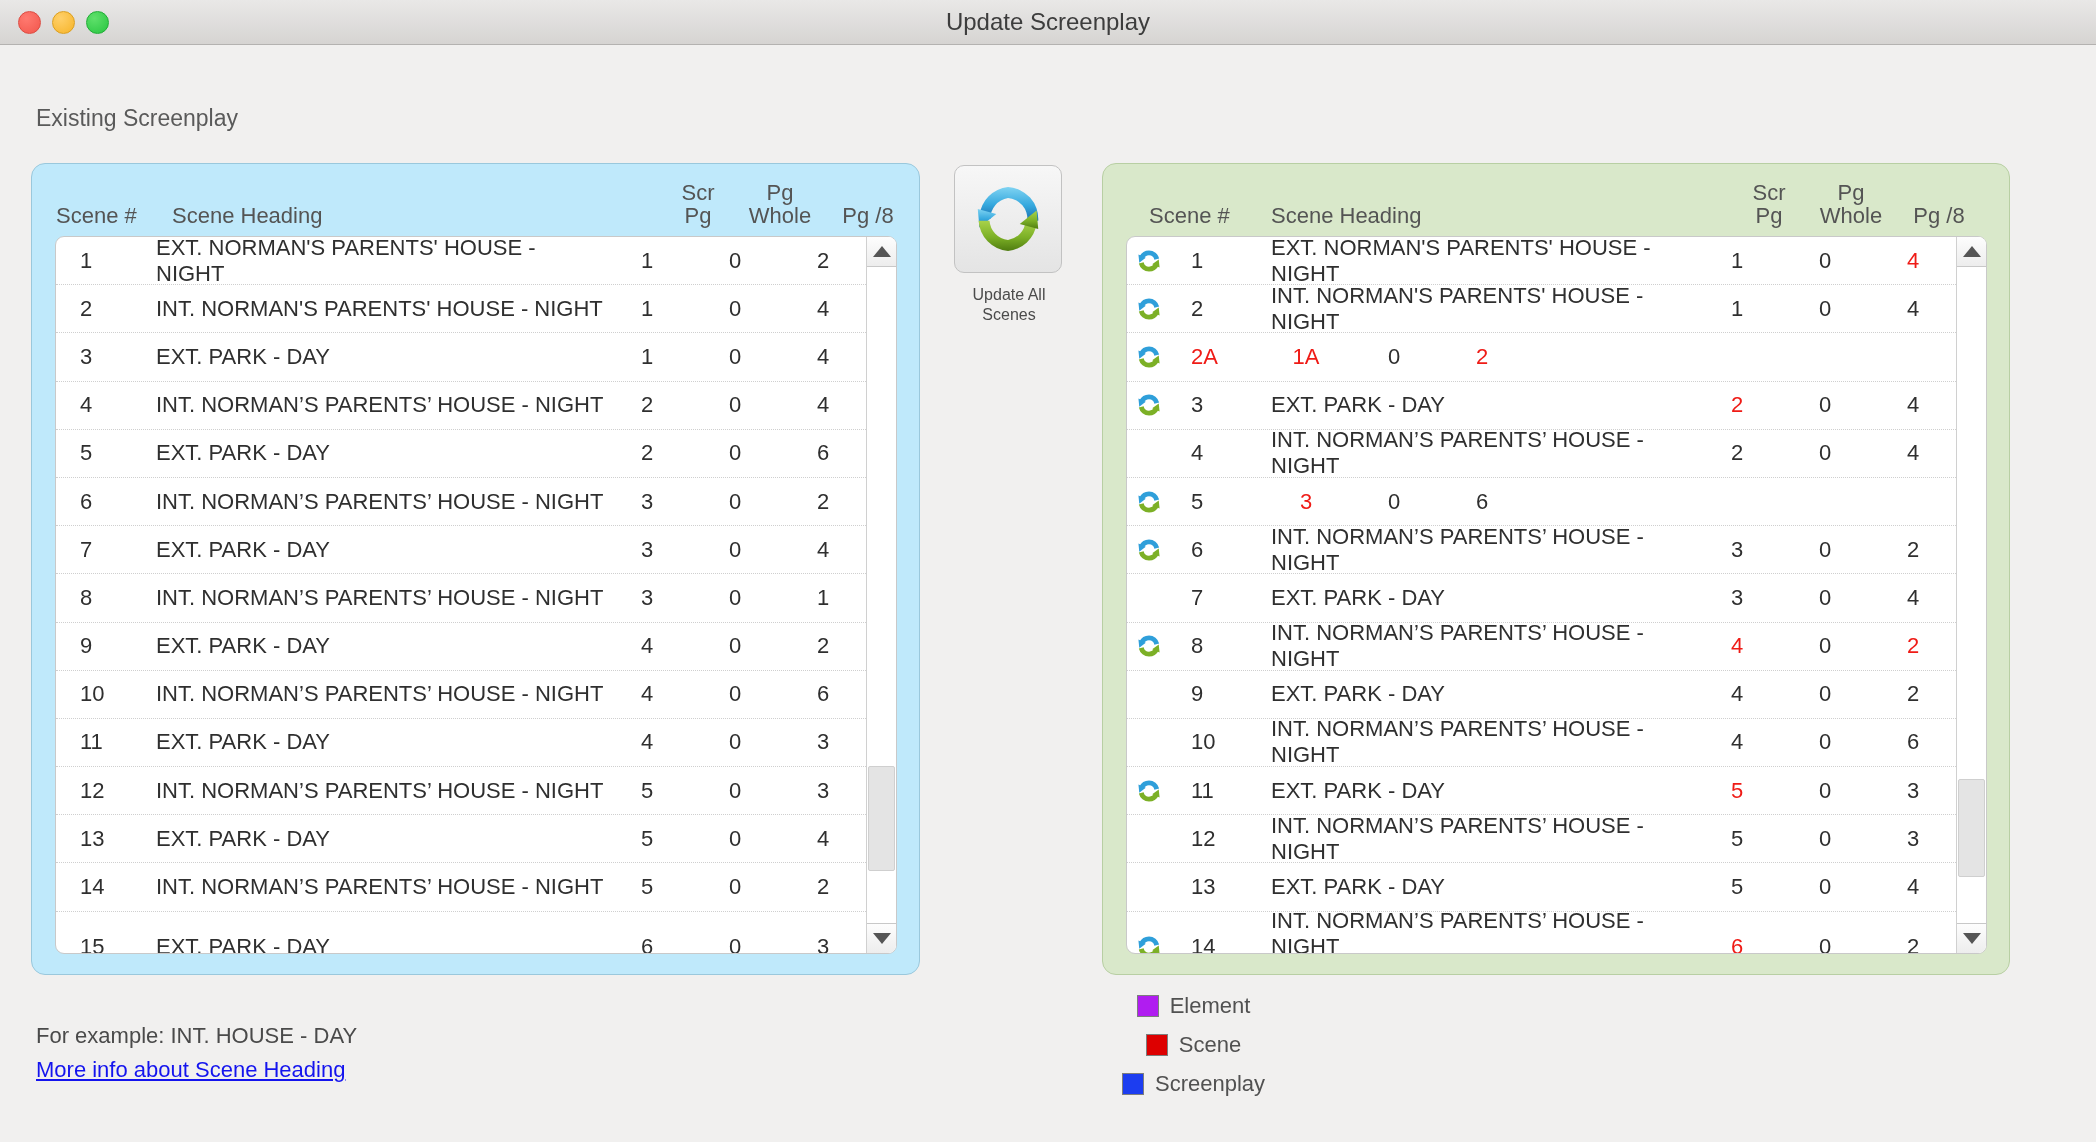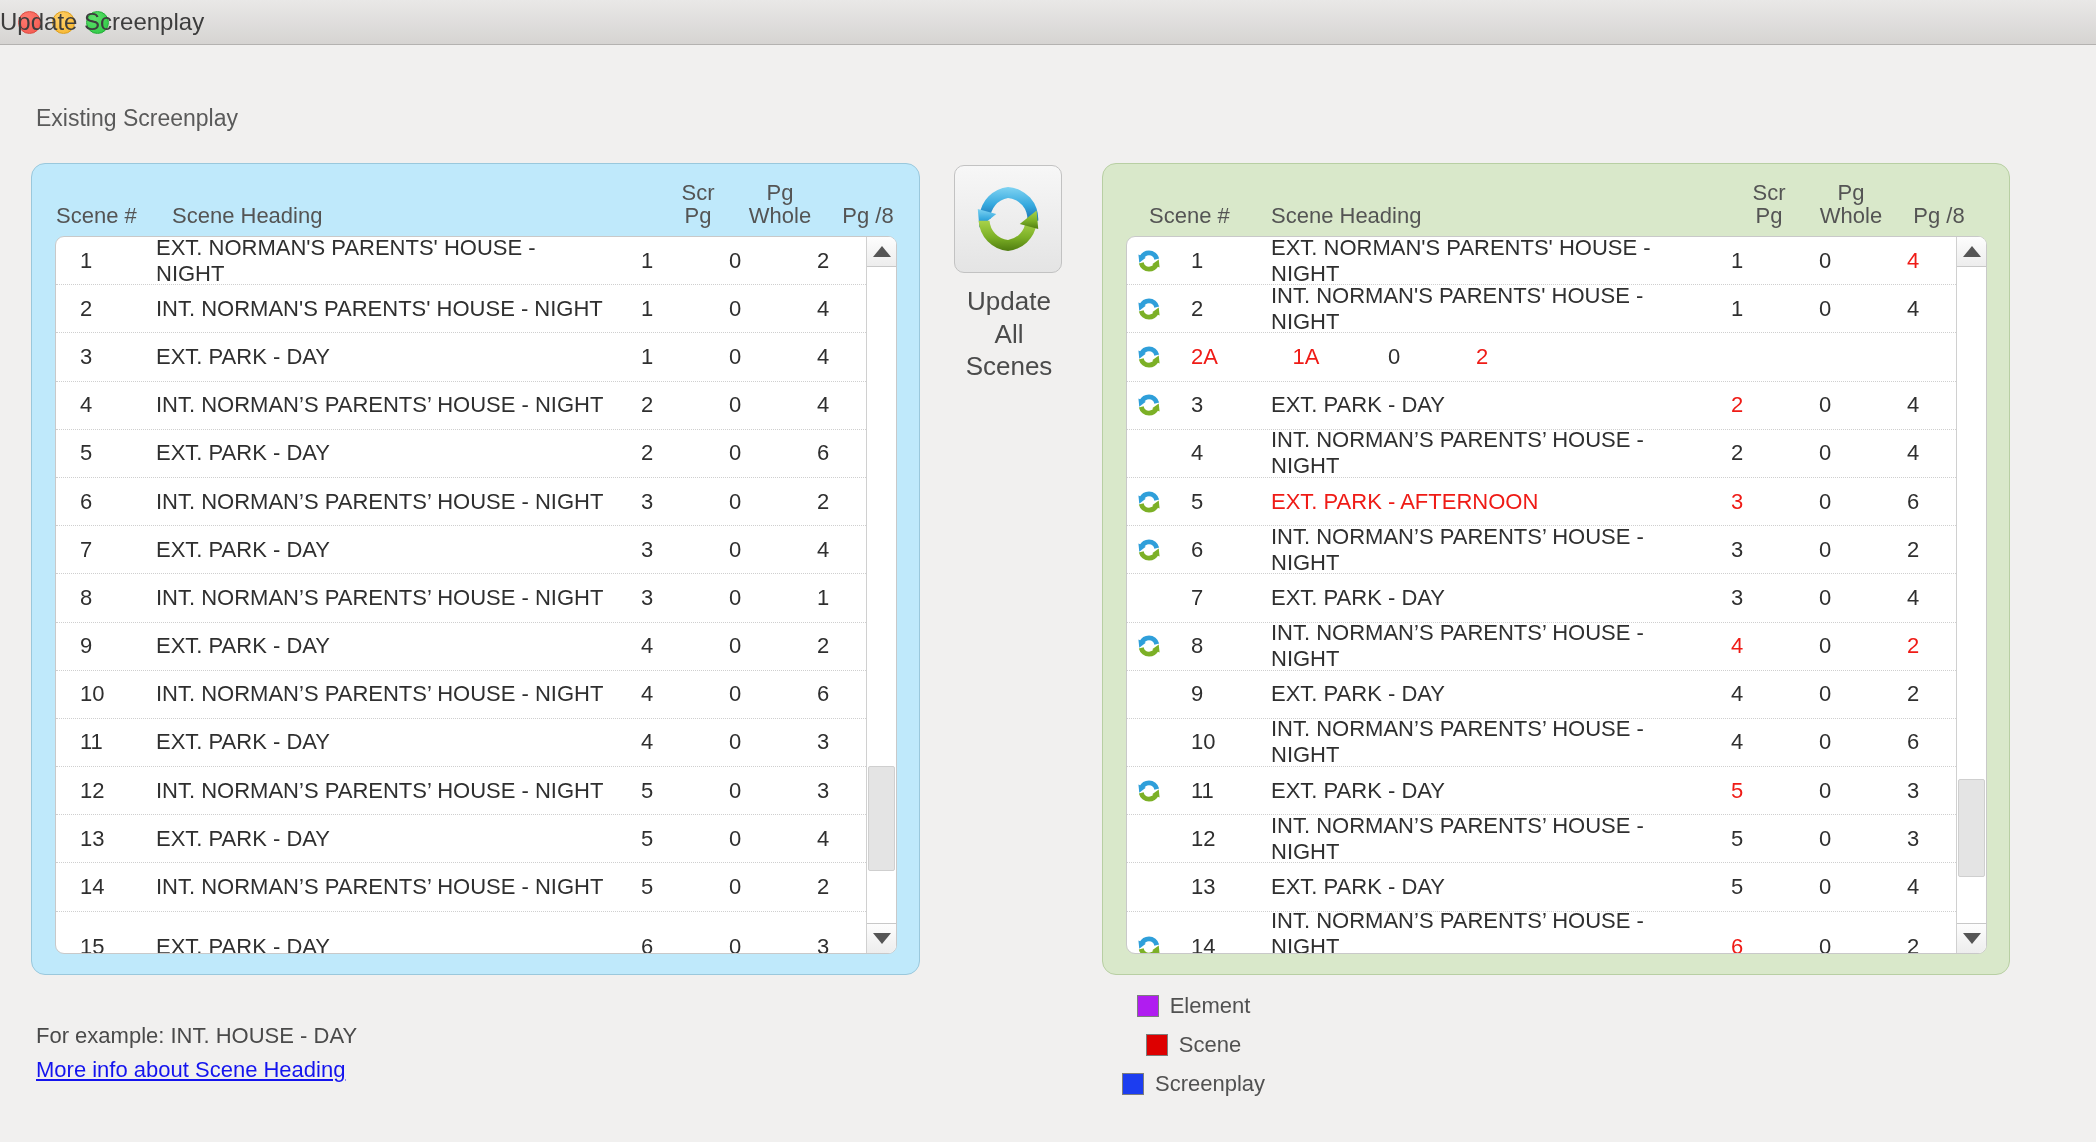--- a/index.html
+++ b/index.html
@@ -17,21 +17,21 @@
     background: linear-gradient(to bottom, #e9e8e7 0%, #d6d4d2 100%);
     border-bottom: 1px solid #b4b2b0;
     display: flex; align-items: center;
   }
   .traffic { display: flex; gap: 11px; margin-left: 18px; }
   .dot { width: 23px; height: 23px; border-radius: 50%; }
   .dot.red    { background: radial-gradient(circle at 35% 30%, #ff7a70, #f2564c); border:1px solid #dd4b41;}
   .dot.yellow { background: radial-gradient(circle at 35% 30%, #ffd06a, #f6b429); border:1px solid #dc9f1f;}
   .dot.green  { background: radial-gradient(circle at 35% 30%, #5fe06b, #28c540); border:1px solid #21ad36;}
   .window-title {
-    position: absolute; left: 0; right: 0; 
+    position: absolute; left: 0; right: 0; text-align: center;
     font-size: 24px; color: #3d3d3d;
   }
 
   
   .content { position: relative; width: 2096px; height: 1097px; }
 
   .panel-label {
     position: absolute; left: 36px; top: 60px;
     font-size: 23px; color: #5a5a5a;
   }
@@ -121,21 +121,21 @@
   .update-btn {
     width: 108px; height: 108px;
     background: linear-gradient(to bottom, #f7f7f7, #e4e4e4);
     border: 1px solid #c2c2c2;
     border-radius: 10px;
     display: flex; align-items: center; justify-content: center;
     cursor: pointer;
   }
   .update-btn svg { width: 84px; height: 84px; }
   .update-btn-label {
-    margin-top: 12px; font-size: 26px; color: #4b4b4b; line-height: 1.25;
+    margin-top: 12px; font-size: 16px; color: #4b4b4b; line-height: 1.25;
     white-space: pre-line;
   }
 
   
   .legend {
     position: absolute; left: 1122px; top: 948px;
     display: flex; align-items: center; gap: 13px;
     font-size: 22px; color: #515151; flex-direction: column;
   }
   .legend .item { display: flex; align-items: center; gap: 11px; margin-right: 16px; }
@@ -419,21 +419,20 @@
                 <path d="M16 3 A13 13 0 0 1 29 16 A13 13 0 0 1 16 29 A13 13 0 0 1 3 16 A13 13 0 0 1 16 3 Z M16 9 A7 7 0 0 0 9 16 A7 7 0 0 0 16 23 A7 7 0 0 0 23 16 A7 7 0 0 0 16 9 Z" fill="none"></path>
                 <path d="M16 3 A13 13 0 0 1 28.5 13 L22.6 14.6 A7 7 0 0 0 16 9 Z" fill="#2f9fda"></path>
                 <path d="M16 3 A13 13 0 0 0 4.2 10.6 L9.6 13.4 A7 7 0 0 1 16 9 Z" fill="#2f9fda"></path>
                 <path d="M3 8 L12 12 L4 18 Z" fill="#2f9fda"></path>
                 <path d="M16 29 A13 13 0 0 1 3.5 19 L9.4 17.4 A7 7 0 0 0 16 23 Z" fill="#7cb026"></path>
                 <path d="M16 29 A13 13 0 0 0 27.8 21.4 L22.4 18.6 A7 7 0 0 1 16 23 Z" fill="#7cb026"></path>
                 <path d="M29 24 L20 20 L28 14 Z" fill="#7cb026"></path>
               </svg>
             </div>
             <div class="c-num">5</div>
-            <div class="c-head red">EXT. PARK - AFTERNOON</div>
             <div class="c-scr red">3</div>
             <div class="c-whole">0</div>
             <div class="c-eight">6</div>
           </div>
           <div class="row">
             <div class="c-icon">
               <svg class="ring-icon" viewBox="0 0 32 32">
                 <path d="M16 3 A13 13 0 0 1 29 16 A13 13 0 0 1 16 29 A13 13 0 0 1 3 16 A13 13 0 0 1 16 3 Z M16 9 A7 7 0 0 0 9 16 A7 7 0 0 0 16 23 A7 7 0 0 0 23 16 A7 7 0 0 0 16 9 Z" fill="none"></path>
                 <path d="M16 3 A13 13 0 0 1 28.5 13 L22.6 14.6 A7 7 0 0 0 16 9 Z" fill="#2f9fda"></path>
                 <path d="M16 3 A13 13 0 0 0 4.2 10.6 L9.6 13.4 A7 7 0 0 1 16 9 Z" fill="#2f9fda"></path>

